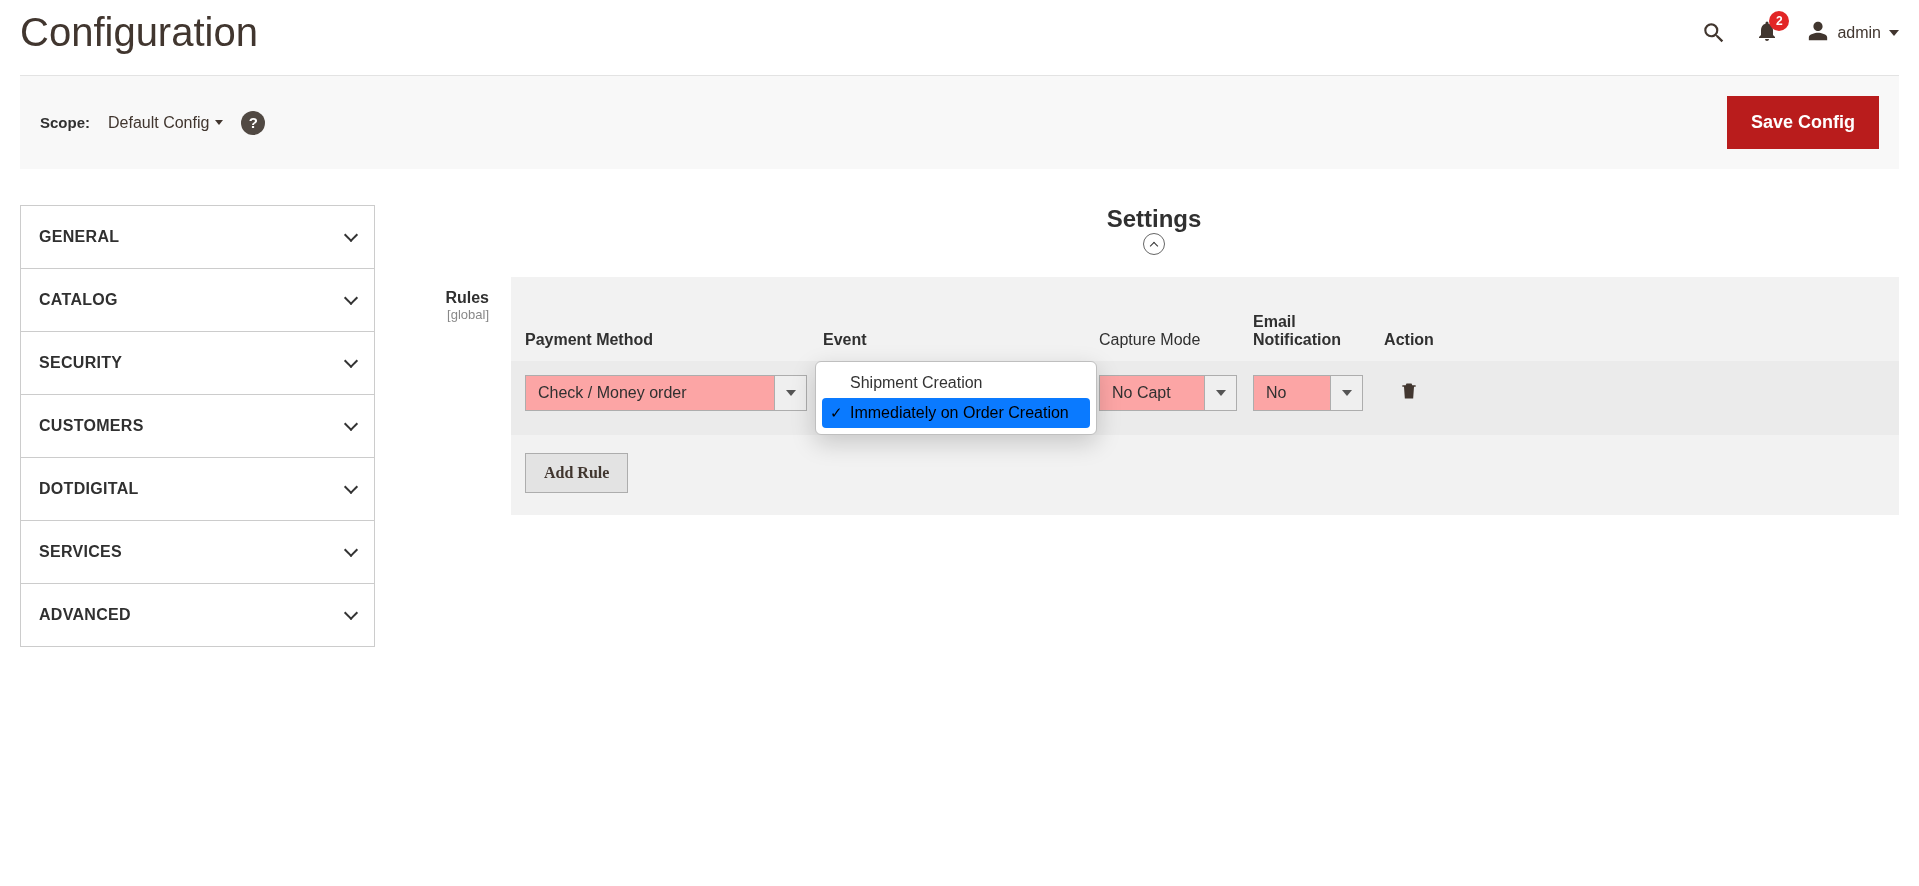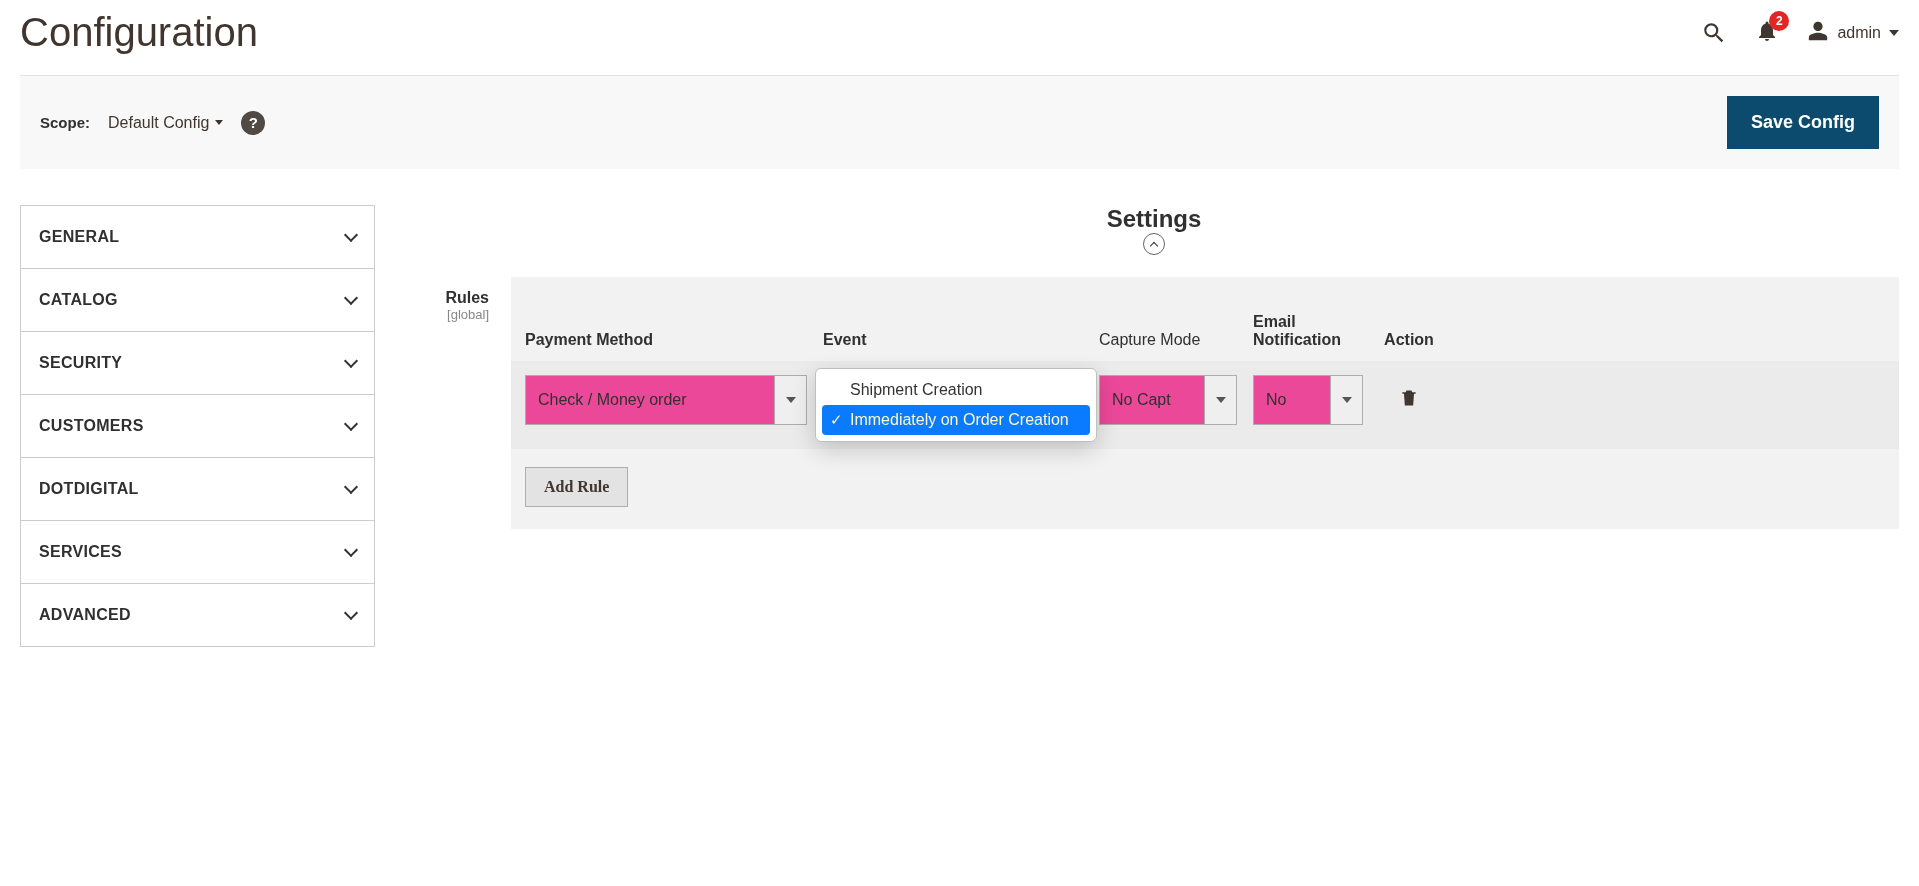--- a/index.html
+++ b/index.html
@@ -104,21 +104,21 @@
       background: #514943;
       color: #fff;
       display: inline-flex;
       align-items: center;
       justify-content: center;
       font-weight: 700;
       font-size: 15px;
       cursor: pointer;
     }
     .save-btn {
-      background: #0c4a6e;
+      background: #b91c1c;
       color: #fff;
       border: none;
       padding: 16px 24px;
       font-size: 18px;
       font-weight: 600;
       cursor: pointer;
     }
     .content {
       display: flex;
       margin: 36px 20px 0 20px;
@@ -218,23 +218,23 @@
     .col-ac { flex: 0 0 60px; font-weight: 700; font-size: 16px; text-align: center; }
     .rules-data {
       display: flex;
       padding: 14px 14px 24px 14px;
       gap: 16px;
       align-items: center;
       background: #ebebeb;
     }
     .select-box {
       display: flex;
-      background: #ec4899;
+      background: #fca5a5;
       border: 1px solid #adadad;
-      height: 50px;
+      height: 36px;
       align-items: stretch;
     }
     .select-box .sb-text {
       flex: 1;
       padding: 0 12px;
       display: flex;
       align-items: center;
       font-size: 16px;
       color: #303030;
       white-space: nowrap;
@@ -274,21 +274,21 @@
     .dd-item {
       padding: 6px 12px 6px 28px;
       font-size: 16px;
       color: #333;
       position: relative;
       border-radius: 4px;
       cursor: pointer;
     }
     .dd-item.selected {
       background: #0a7aff;
-      color: #fef9c3;
+      color: #000000;
     }
     .dd-item.selected::before {
       content: "✓";
       position: absolute;
       left: 8px;
       top: 6px;
       font-size: 15px;
     }
     .trash-icon svg { width: 20px; height: 20px; fill: #41362f; cursor: pointer; }
     .rules-footer {

